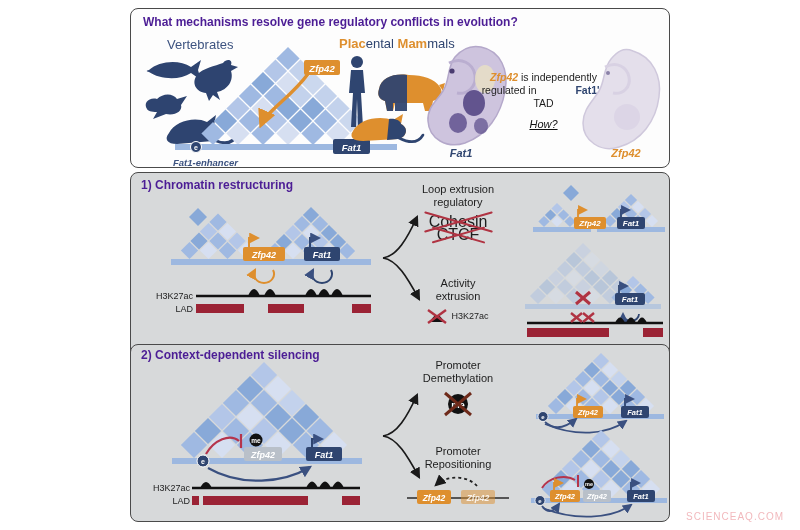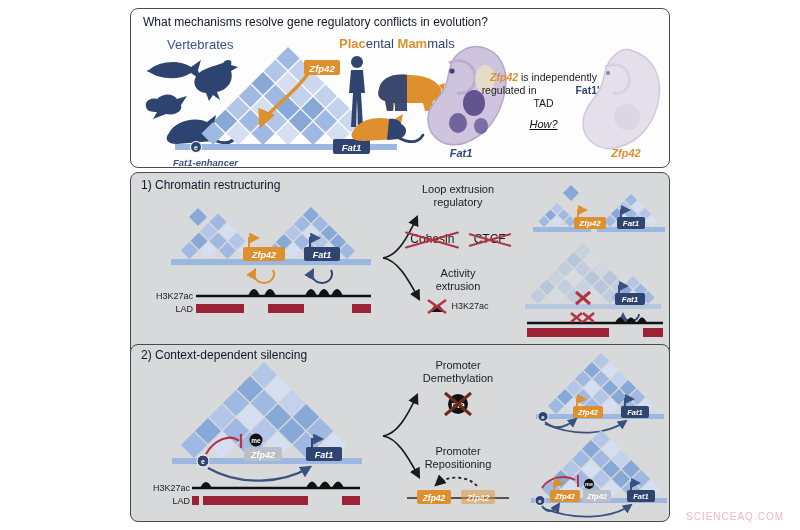--- a/index.html
+++ b/index.html
@@ -1,23 +1,23 @@
 <!DOCTYPE html>
 <html><head>
 <meta charset="utf-8">
 <style>
   html,body{margin:0;padding:0;background:#fff;}
   body{width:800px;height:530px;position:relative;font-family:"Liberation Sans",sans-serif;overflow:hidden;}
   .panel{position:absolute;box-sizing:border-box;border:1.6px solid #4a4a4a;border-radius:8px;}
   #top-panel{left:130px;top:8px;width:540px;height:160px;background:#fdfdfd;}
   #panel1{left:130px;top:172px;width:540px;height:188px;background:#d7d9da;}
   #panel2{left:130px;top:344px;width:540px;height:178px;background:#d7d9da;}
-  .ptitle{position:absolute;font-weight:normal;font-size:12px;color:#0f172a;white-space:nowrap;}
+  .ptitle{position:absolute;font-weight:bold;font-size:12px;color:#4c1d95;white-space:nowrap;}
   .opt{position:absolute;text-align:center;font-size:11px;line-height:13px;color:#1d1d1d;}
-  .crossrow{margin-top:24px;font-size:12px;color:#1d1d1d;}
+  .crossrow{margin-top:6px;font-size:16px;color:#1d1d1d;}
   .crossed{position:relative;display:inline-block;padding:0 2px;margin:0 6px;}
   .crossed::before,.crossed::after{content:'';position:absolute;left:-4px;right:-4px;top:44%;height:2.4px;background:#b03342;border-radius:2px;}
   .crossed::before{transform:rotate(16deg);}
   .crossed::after{transform:rotate(-16deg);}
   .g-orange{color:#de8f2e;font-style:italic;font-weight:bold;}
   .g-navy{color:#2f4570;font-weight:bold;margin-left:36px;}
   .lbl{position:absolute;font-size:13px;color:#3d5380;white-space:nowrap;}
   .embryo-label{position:absolute;font-size:11px;font-weight:bold;font-style:italic;text-align:center;}
   .note{position:absolute;font-size:10.5px;line-height:13px;text-align:center;color:#1d1d1d;}
   .how{display:inline-block;margin-top:8px;font-weight:normal;font-style:italic;text-decoration:underline;font-size:11px;color:#111;}
@@ -220,21 +220,21 @@
 
   <div class="opt" style="left:262px;top:10px;width:130px;">
     <div>Loop extrusion</div>
     <div>regulatory</div>
     <div class="crossrow">
       <span class="crossed">Cohesin</span>
       <span class="crossed">CTCF</span>
     </div>
   </div>
 
-  <div class="opt" style="left:262px;top:94px;width:130px;">
+  <div class="opt" style="left:262px;top:104px;width:130px;">
     <div>Activity</div>
     <div>extrusion</div>
     <div class="iconrow">
       <svg style="position:static;" width="20" height="16" viewBox="0 0 20 16">
         <path d="M3 14 Q10 0 17 14 Z" fill="#111"></path>
         <line x1="1" y1="2" x2="19" y2="15" stroke="#b03342" stroke-width="2.4"></line>
         <line x1="1" y1="15" x2="19" y2="2" stroke="#b03342" stroke-width="2.4"></line>
       </svg>
       <span>H3K27ac</span>
     </div>

